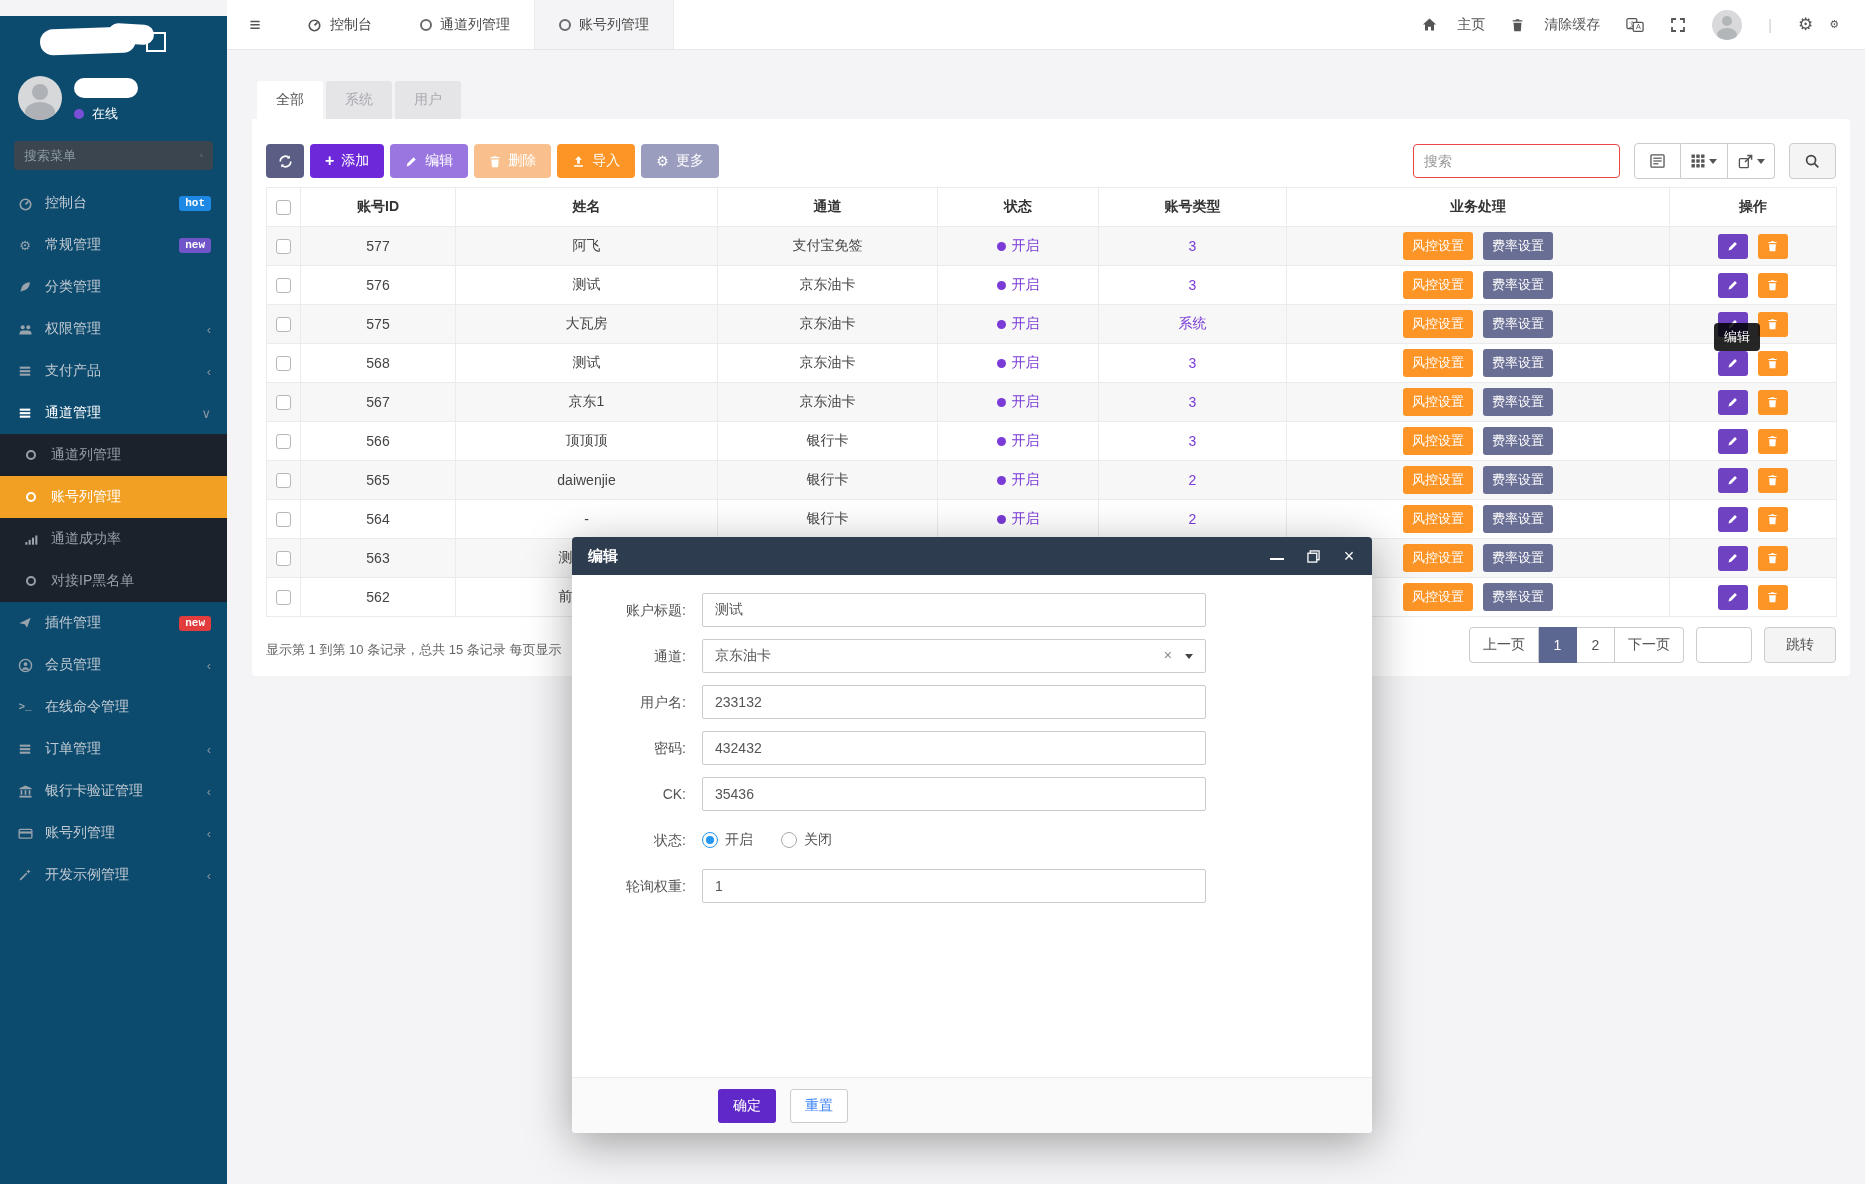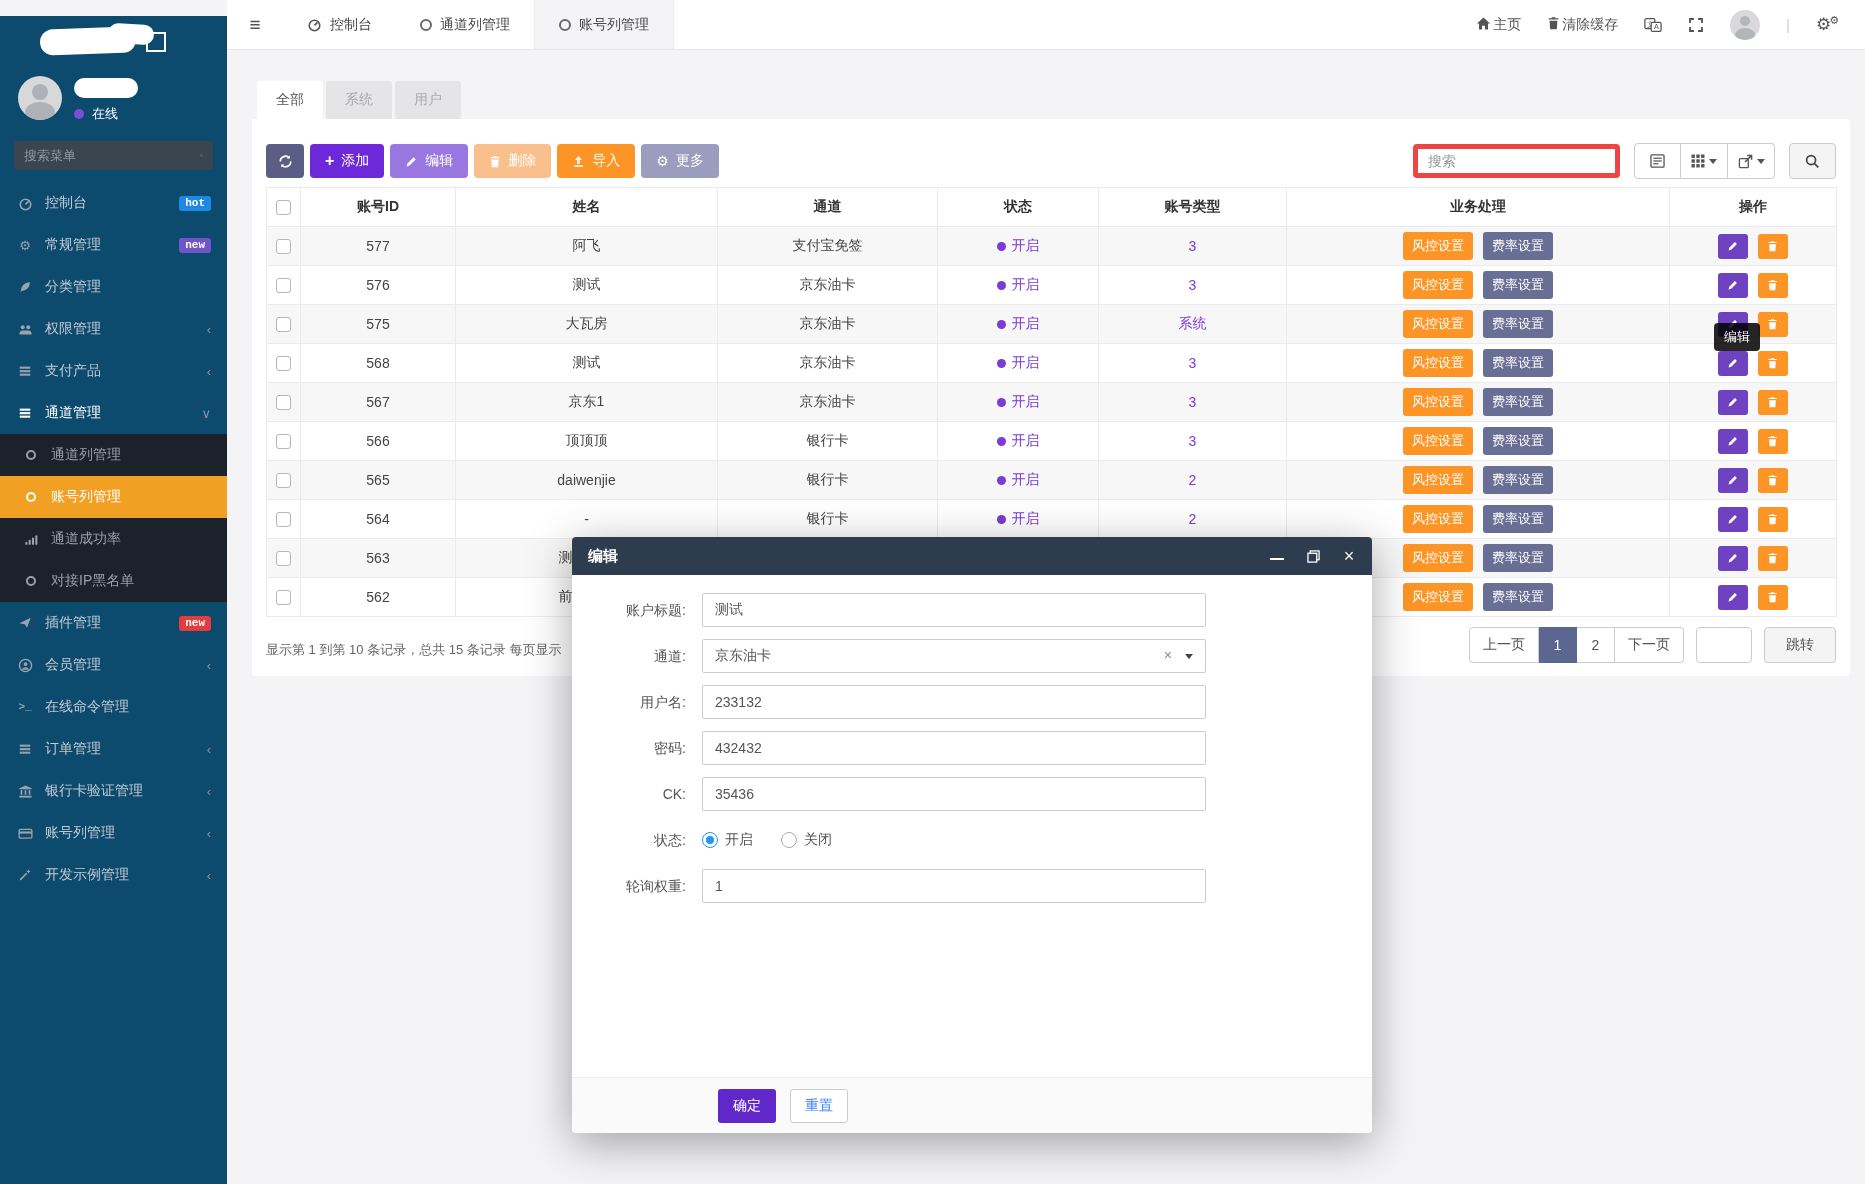--- a/index.html
+++ b/index.html
@@ -41,21 +41,21 @@
   .sit.active .sic { color:#fff; }
 
   
   .navbar { position:absolute; left:227px; top:0; right:0; height:50px; background:#fff; border-bottom:1px solid #e7e7e9; display:flex; align-items:stretch; z-index:2; }
   .hamb { width:56px; display:flex; align-items:center; justify-content:center; font-size:19px; color:#555; cursor:pointer; }
   .ntabs { display:flex; }
   .ntab { display:flex; align-items:center; gap:8px; padding:0 24px; font-size:14px; color:#4a4a4a; cursor:pointer; }
   .ntab .ring { width:12px; height:12px; border:2px solid #6b6b6b; border-radius:50%; }
   .ntab.active { background:#f4f4f6; border-left:1px solid #ececee; border-right:1px solid #ececee; }
   .nright { margin-left:auto; display:flex; align-items:center; gap:26px; padding-right:26px; color:#555; font-size:14px; }
-  .nitem { display:flex; align-items:flex-start; gap:2px; cursor:pointer; color:#555; }
+  .nitem { display:flex; align-items:center; gap:20px; cursor:pointer; color:#555; }
   .avatar-s { width:30px; height:30px; border-radius:50%; background:#d9d9db; position:relative; overflow:hidden; }
   .avatar-s:before { content:""; position:absolute; left:10px; top:6px; width:10px; height:10px; border-radius:50%; background:#b3b6b9; }
   .avatar-s:after { content:""; position:absolute; left:5px; top:18px; width:20px; height:13px; border-radius:50%; background:#b3b6b9; }
   .ndiv { color:#ccc; }
 
   
   .ctabs { position:absolute; left:257px; top:81px; display:flex; gap:3px; z-index:1; }
   .ctab { height:38px; padding:0 19px; display:flex; align-items:center; font-size:14px; border-radius:3px 3px 0 0; background:#e5e5e8; color:#a9a9b0; cursor:pointer; }
   .ctab.active { background:#fff; color:#555; }
 
@@ -66,21 +66,21 @@
   .tbar { position:absolute; left:14px; right:14px; top:24px; height:36px; display:flex; align-items:center; }
   .tbtn { height:34px; border:none; border-radius:4px; color:#fff; font-size:14px; font-family:inherit; display:flex; align-items:center; gap:7px; padding:0 15px; margin-right:6px; cursor:pointer; }
   .tbtn svg, .tbtn .gch { flex:none; }
   .t-refresh { width:38px; padding:0; justify-content:center; background:#5a5e85; }
   .t-add { background:#6d28d9; }
   .t-edit { background:#9a76e0; }
   .t-del { background:#f9c08d; }
   .t-imp { background:#fd9526; }
   .t-more { background:#9b9dbe; }
   .tright { margin-left:auto; display:flex; align-items:center; }
-  .tsearch { width:207px; height:34px; border:5px solid #ef4444; border-radius:4px; padding:0 10px; font-size:14px; color:#555; outline:none; font-family:inherit; }
+  .tsearch { width:207px; height:34px; border:1px solid #ef4444; border-radius:4px; padding:0 10px; font-size:14px; color:#555; outline:none; font-family:inherit; }
   .tsearch::placeholder { color:#999; }
   .tgrp { display:flex; margin-left:14px; }
   .icbtn { width:47px; height:36px; background:#fff; border:1px solid #ccc; display:flex; align-items:center; justify-content:center; gap:4px; color:#555; cursor:pointer; }
   .tgrp .icbtn + .icbtn { border-left:none; }
   .tgrp .icbtn:first-child { border-radius:4px 0 0 4px; }
   .tgrp .icbtn:last-child { border-radius:0 4px 4px 0; }
   .icbtn.alone { margin-left:14px; border-radius:4px; background:#f4f4f5; }
   .caret { width:0; height:0; border-left:4px solid transparent; border-right:4px solid transparent; border-top:5px solid #555; }
 
   

